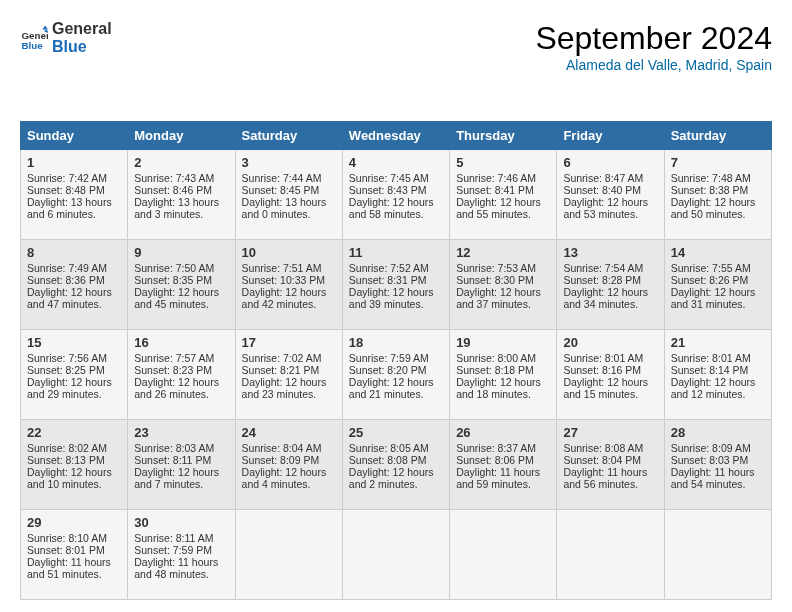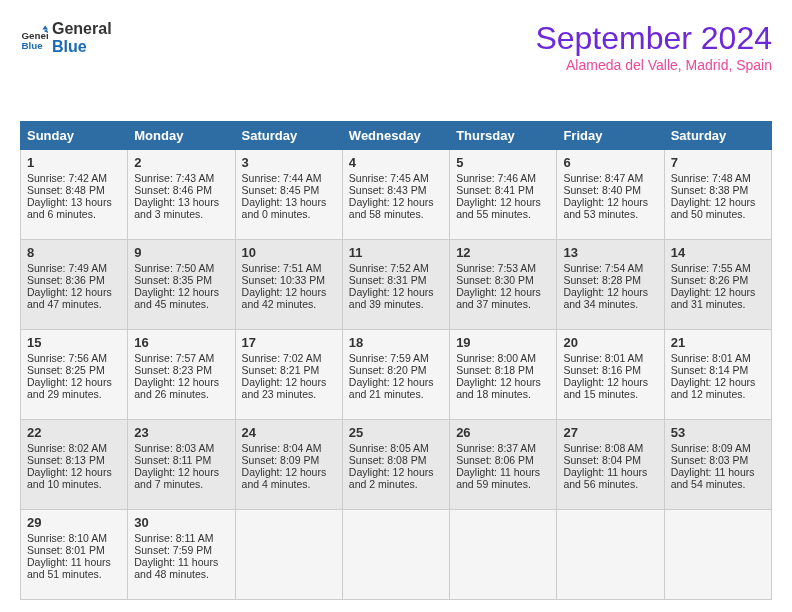--- a/index.html
+++ b/index.html
@@ -24,25 +24,25 @@
     .logo-icon {
       width: 28px;
       height: 28px;
     }
     .title-block {
       text-align: right;
     }
     .month-title {
       font-size: 32px;
       font-weight: normal;
-      color: #6d28d9;
+      color: #000000;
     }
     .location {
       font-size: 14px;
-      color: #ec4899;
+      color: #0369a1;
     }
     table {
       width: 100%;
       border-collapse: collapse;
       table-layout: fixed;
       margin-top: 48px;
     }
     thead tr th {
       background-color: #2e6da4;
       color: #fff;
@@ -301,21 +301,21 @@
           <div>and 59 minutes.</div>
         </td>
         <td>
           <span class="day-num">27</span>
           <div>Sunrise: 8:08 AM</div>
           <div>Sunset: 8:04 PM</div>
           <div>Daylight: 11 hours</div>
           <div>and 56 minutes.</div>
         </td>
         <td>
-          <span class="day-num">53</span>
+          <span class="day-num">28</span>
           <div>Sunrise: 8:09 AM</div>
           <div>Sunset: 8:03 PM</div>
           <div>Daylight: 11 hours</div>
           <div>and 54 minutes.</div>
         </td>
       </tr>
       <tr>
         <td>
           <span class="day-num">29</span>
           <div>Sunrise: 8:10 AM</div>

